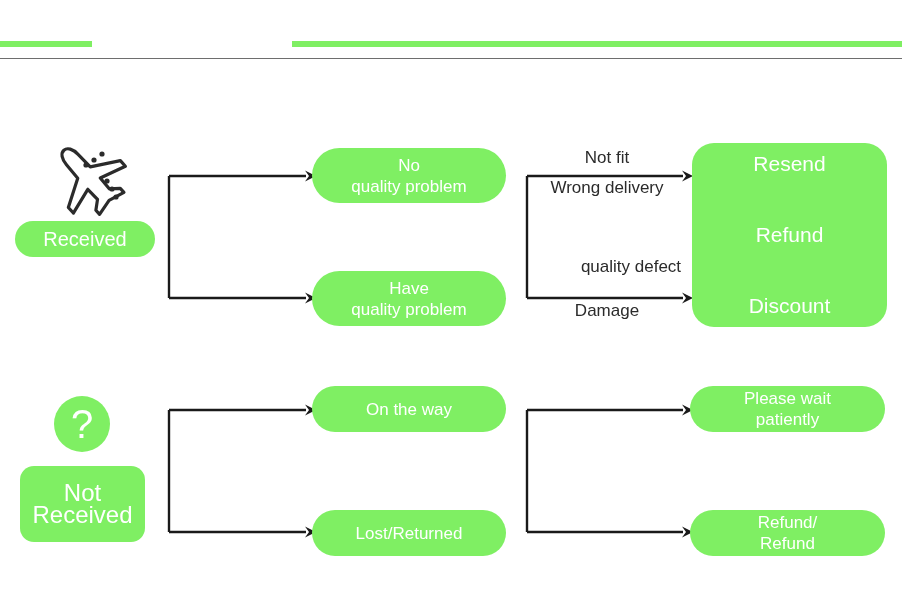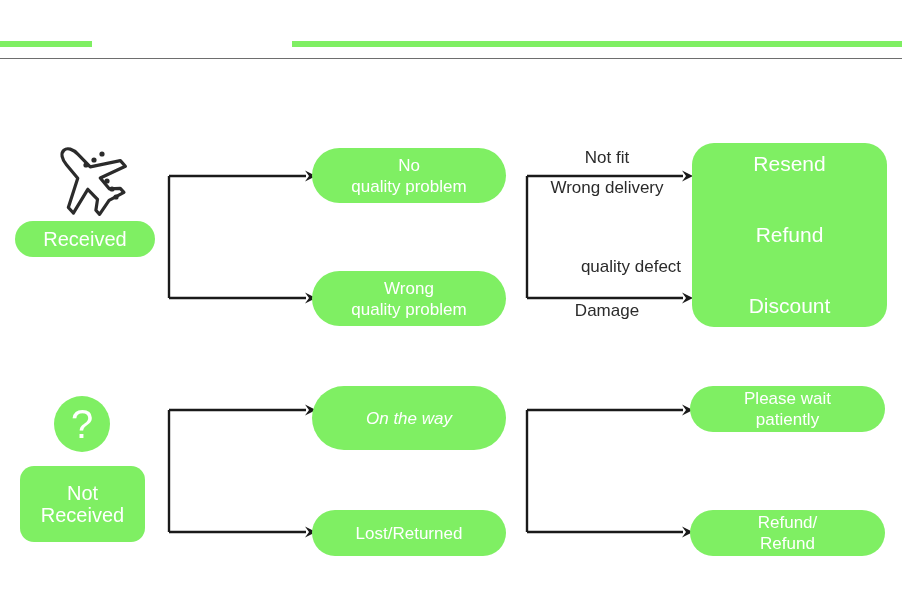--- a/index.html
+++ b/index.html
@@ -77,21 +77,21 @@
   .rounded-box {
     position: absolute;
     background: #7FEF63;
     border-radius: 14px;
     color: #ffffff;
     display: flex;
     flex-direction: column;
     align-items: center;
     justify-content: center;
     text-align: center;
-    font-size: 20px;
+    font-size: 24px;
     line-height: 22px;
     box-sizing: border-box;
   }
   .big-box {
     position: absolute;
     background: #7FEF63;
     border-radius: 22px;
     color: #ffffff;
     display: flex;
     flex-direction: column;
@@ -183,21 +183,21 @@
 
   <div class="pill" style="left:312px; top:148px; width:194px; height:55px;">
     <span>
       <span style="display:block;">No</span>
       <span style="display:block;">quality problem</span>
     </span>
   </div>
 
   <div class="pill" style="left:312px; top:271px; width:194px; height:55px;">
     <span>
-      <span style="display:block;">Wrong</span>
+      <span style="display:block;">Have</span>
       <span style="display:block;">quality problem</span>
     </span>
   </div>
 
   <div class="conn" style="left:525px; top:170px; width:168px; height:134px;">
     <svg width="168" height="134" viewBox="0 0 168 134">
       <path d="M2 6 H158" stroke="#1a1a1a" stroke-width="2.4" fill="none"></path>
       <path d="M2 6 V128" stroke="#1a1a1a" stroke-width="2.4" fill="none"></path>
       <path d="M2 128 H158" stroke="#1a1a1a" stroke-width="2.4" fill="none"></path>
       <path d="M157 0.5 L168 6 L157 11.5 L161 6 Z" fill="#1a1a1a"></path>
@@ -228,21 +228,21 @@
   <div class="conn" style="left:166px; top:404px; width:150px; height:134px;">
     <svg width="150" height="134" viewBox="0 0 150 134">
       <path d="M3 6 H140" stroke="#1a1a1a" stroke-width="2.4" fill="none"></path>
       <path d="M3 6 V128" stroke="#1a1a1a" stroke-width="2.4" fill="none"></path>
       <path d="M3 128 H140" stroke="#1a1a1a" stroke-width="2.4" fill="none"></path>
       <path d="M139 0.5 L150 6 L139 11.5 L143 6 Z" fill="#1a1a1a"></path>
       <path d="M139 122.5 L150 128 L139 133.5 L143 128 Z" fill="#1a1a1a"></path>
     </svg>
   </div>
 
-  <div class="pill" style="left:312px; top:386px; width:194px; height:64px;font-style:italic;">
+  <div class="pill" style="left:312px; top:386px; width:194px; height:46px;">
     <span>On the way</span>
   </div>
 
   <div class="pill" style="left:312px; top:510px; width:194px; height:46px;">
     <span>Lost/Returned</span>
   </div>
 
   <div class="conn" style="left:525px; top:404px; width:168px; height:134px;">
     <svg width="168" height="134" viewBox="0 0 168 134">
       <path d="M2 6 H158" stroke="#1a1a1a" stroke-width="2.4" fill="none"></path>

